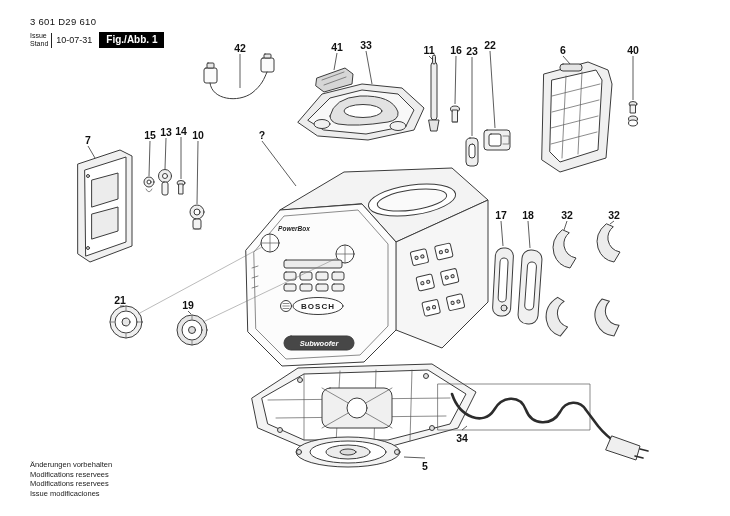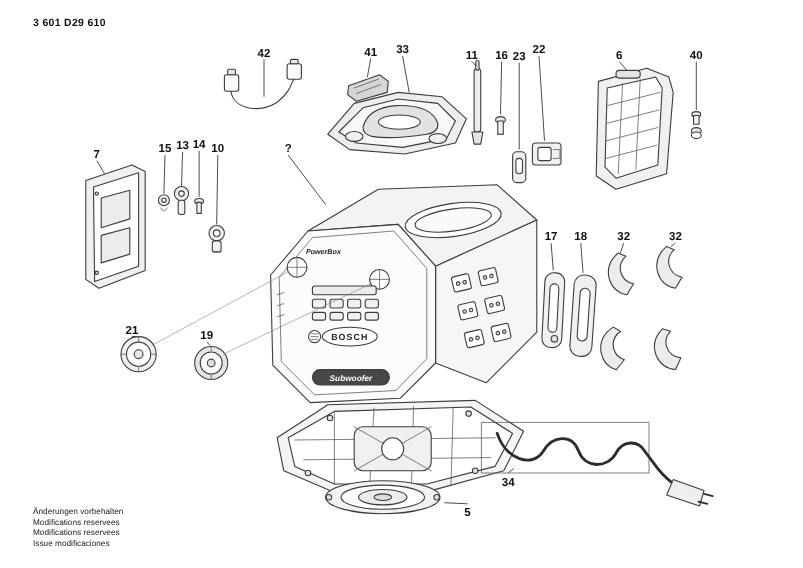--- a/index.html
+++ b/index.html
@@ -2,21 +2,21 @@
 <html><head>
 <meta charset="utf-8">
 <style>
   html,body{margin:0;padding:0;background:#fff;}
   .page{
     position:relative;width:730px;height:516px;background:#fff;overflow:hidden;
     font-family:"Liberation Sans",sans-serif;color:#111;
   }
   
   .title-block{position:absolute;top:16px;left:30px;}
-  .part-number{font-size:9.5px;letter-spacing:.3px;margin-bottom:5px;font-weight:bold;}
+  .part-number{font-size:9.5px;letter-spacing:.3px;margin-bottom:5px;}
   .issue-row{display:flex;align-items:center;}
   .issue-stand{display:flex;flex-direction:column;font-size:7px;line-height:8px;}
   .issue-divider{width:0;height:15px;border-left:1px solid #222;margin:0 4px 0 3px;}
   .issue-date{font-size:9px;}
   .fig-box{
     margin-left:7px;background:#000;color:#fff;font-weight:bold;font-size:10px;
     padding:2px 7px 3px 7px;line-height:11px;
   }
   
   .footer{position:absolute;left:30px;bottom:18px;font-size:7.5px;line-height:9.5px;color:#222;}
@@ -299,20 +299,29 @@
         <text x="188" y="308.5" class="callout">19</text>
         <line x1="425" y1="458" x2="404" y2="457" class="leader"></line>
         <text x="425" y="469.5" class="callout">5</text>
         <line x1="462" y1="430" x2="467" y2="426" class="leader"></line>
         <text x="462" y="441.5" class="callout">34</text>
       </g>
   </svg>
 
   <div class="title-block">
     <div class="part-number">3 601 D29 610</div>
+    <div class="issue-row">
+      <div class="issue-stand">
+        <span>Issue</span>
+        <span>Stand</span>
+      </div>
+      <div class="issue-divider"></div>
+      <span class="issue-date">10-07-31</span>
+      <span class="fig-box">Fig./Abb. 1</span>
+    </div>
   </div>
 
   <div class="footer">
     <div>Änderungen vorbehalten</div>
     <div>Modifications reservees</div>
     <div>Modifications reservees</div>
     <div>Issue modificaciones</div>
   </div>
 
 </div>

